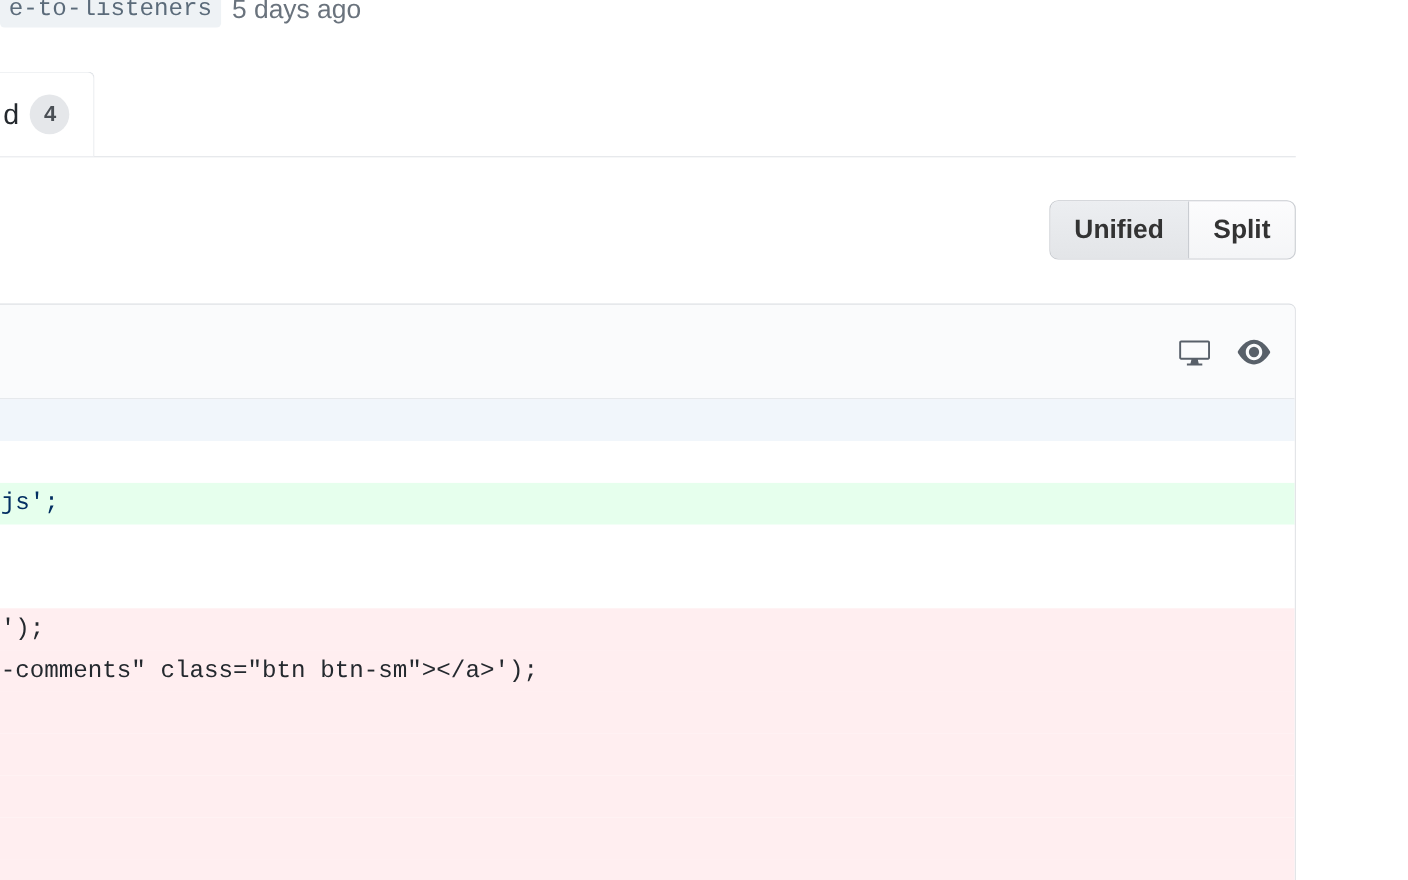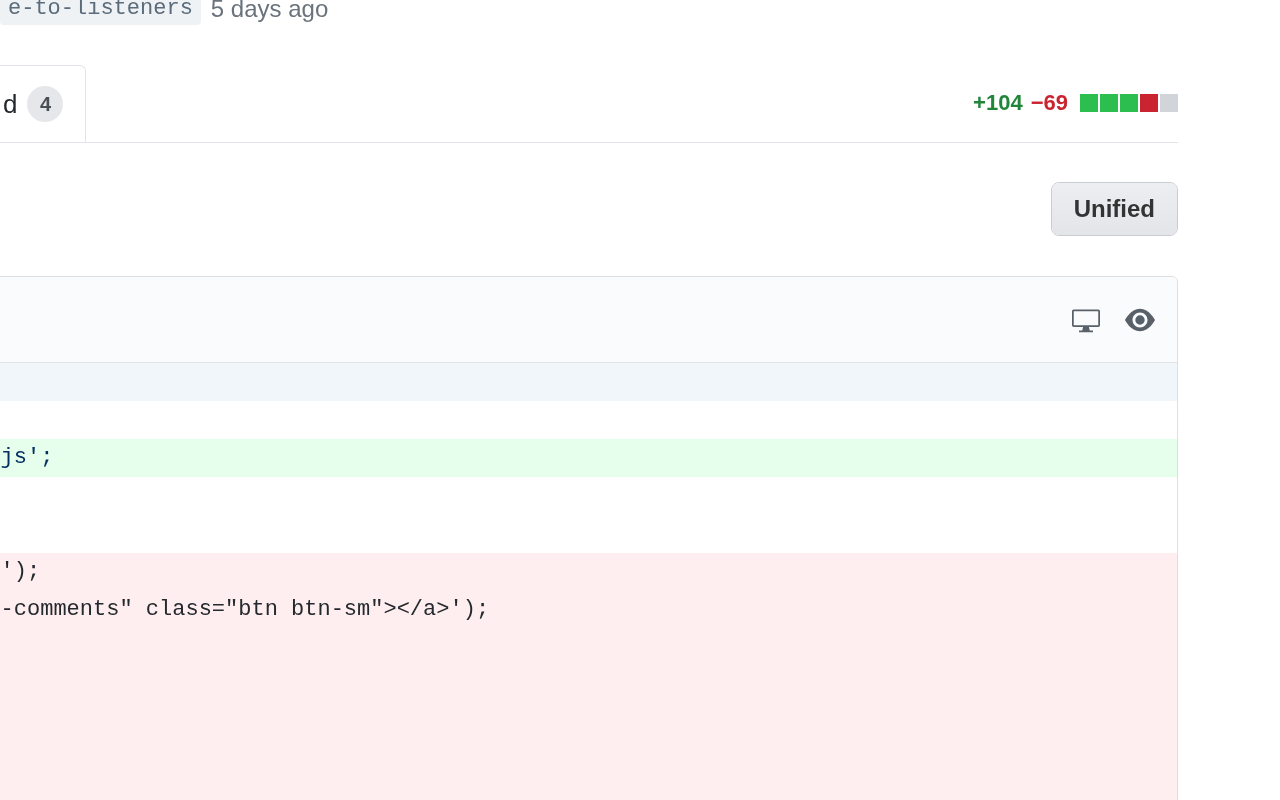--- a/index.html
+++ b/index.html
@@ -172,35 +172,25 @@
 <div class="top-row">
   <span class="branch-label">e-to-listeners</span>
   <span class="timestamp">5 days ago</span>
 </div>
 
 <div class="tabs-bar">
   <div class="tab">
     <span class="tab-label-frag">d</span>
     <span class="counter">4</span>
   </div>
-  <div class="diffstat">
-    <span class="add">+104</span>
-    <span class="del">−69</span>
-    <span class="blocks" id="diff-blocks">
-        <span class="blk green"></span>
-        <span class="blk green"></span>
-        <span class="blk green"></span>
-        <span class="blk red"></span>
-        <span class="blk grey"></span>
-      </span>
-  </div>
 </div>
 
 <div class="viewmode-group">
   <button class="active">Unified</button>
+  <button>Split</button>
 </div>
 
 <div class="file-block">
   <div class="file-header">
     <span class="icon">
       <svg width="30" height="28" viewBox="0 0 16 16" fill="currentColor">
           <path d="M15 2H1c-.55 0-1 .45-1 1v8c0 .55.45 1 1 1h5.34l-.5 2H4v1h8v-1h-1.84l-.5-2H15c.55 0 1-.45 1-1V3c0-.55-.45-1-1-1zm0 9H1V3h14v8z"></path>
         </svg>
     </span>
     <span class="icon">

